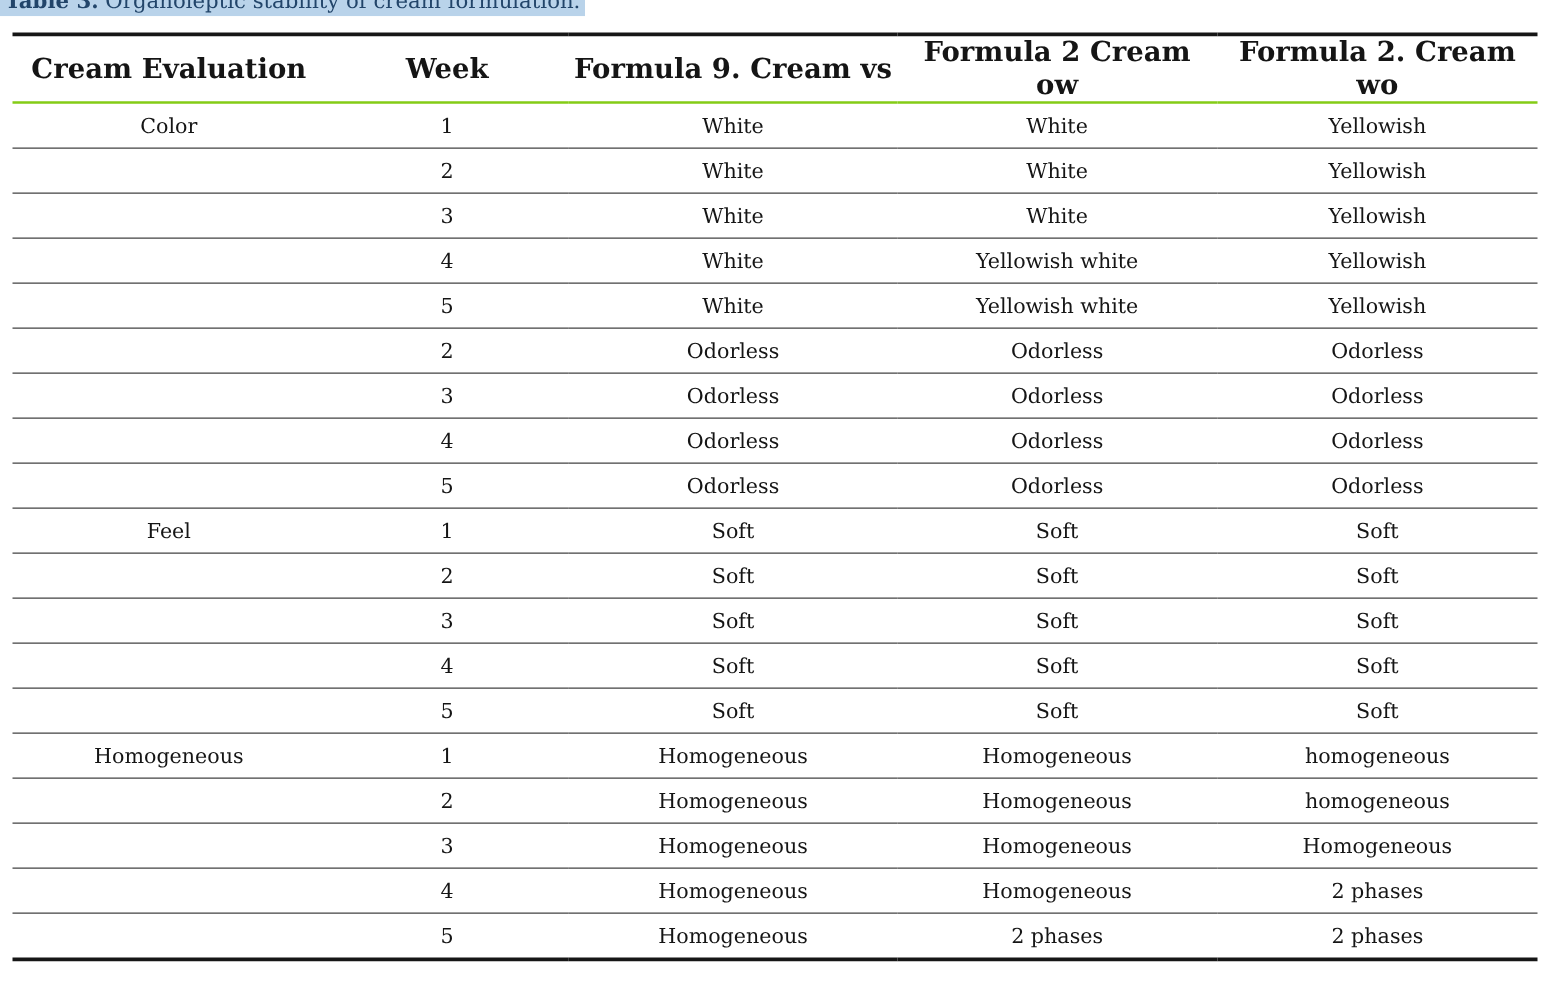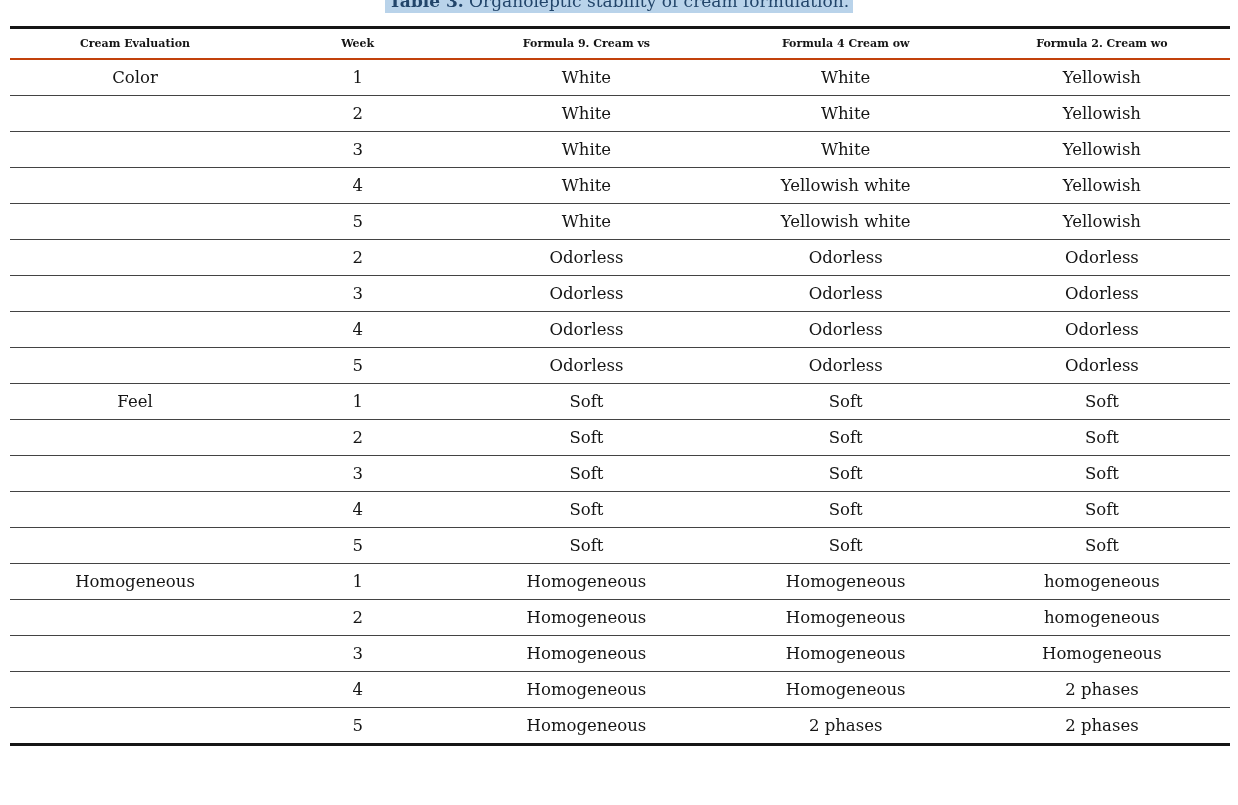--- a/index.html
+++ b/index.html
@@ -12,21 +12,21 @@
     height: 805px;
     overflow: hidden;
     font-family: "DejaVu Serif", "Liberation Serif", serif;
     color: #151515;
   }
   
   .caption-strip {
     height: 13px;
     overflow: hidden;
     display: flex;
-    justify-content: center;
+    justify-content: flex-start;
   }
   .caption {
     display: inline-block;
     margin-top: -9px;
     font-size: 17px;
     line-height: 21px;
     white-space: nowrap;
     padding: 0 4px;
   }
   .caption b { font-weight: bold; }
@@ -39,26 +39,26 @@
     border-top: 3px solid #161616;
     border-bottom: 3px solid #161616;
   }
   col.c1 { width: 20.5%; }
   col.c2 { width: 16%; }
   col.c3 { width: 21.5%; }
   col.c4 { width: 21%; }
   col.c5 { width: 21%; }
 
   thead th {
-    font-size: 11px;
+    font-size: 22px;
     font-weight: bold;
     text-align: center;
     vertical-align: middle;
     height: 29px;
-    border-bottom: 2px solid #c2410c;
+    border-bottom: 2px solid #84cc16;
     padding: 0 2px;
   }
   tbody td {
     font-size: 16.5px;
     text-align: center;
     vertical-align: middle;
     height: 35px;
     border-top: 1.5px solid #434343;
     padding: 0 2px;
     overflow: hidden;
@@ -81,21 +81,21 @@
       <col class="c2">
       <col class="c3">
       <col class="c4">
       <col class="c5">
   </colgroup>
   <thead>
     <tr>
       <th>Cream Evaluation</th>
       <th>Week</th>
       <th>Formula 9. Cream vs</th>
-      <th>Formula 4 Cream ow</th>
+      <th>Formula 2 Cream ow</th>
       <th>Formula 2. Cream wo</th>
     </tr>
   </thead>
   <tbody>
       <tr>
         <td>Color</td>
         <td>1</td>
         <td>White</td>
         <td>White</td>
         <td>Yellowish</td>

